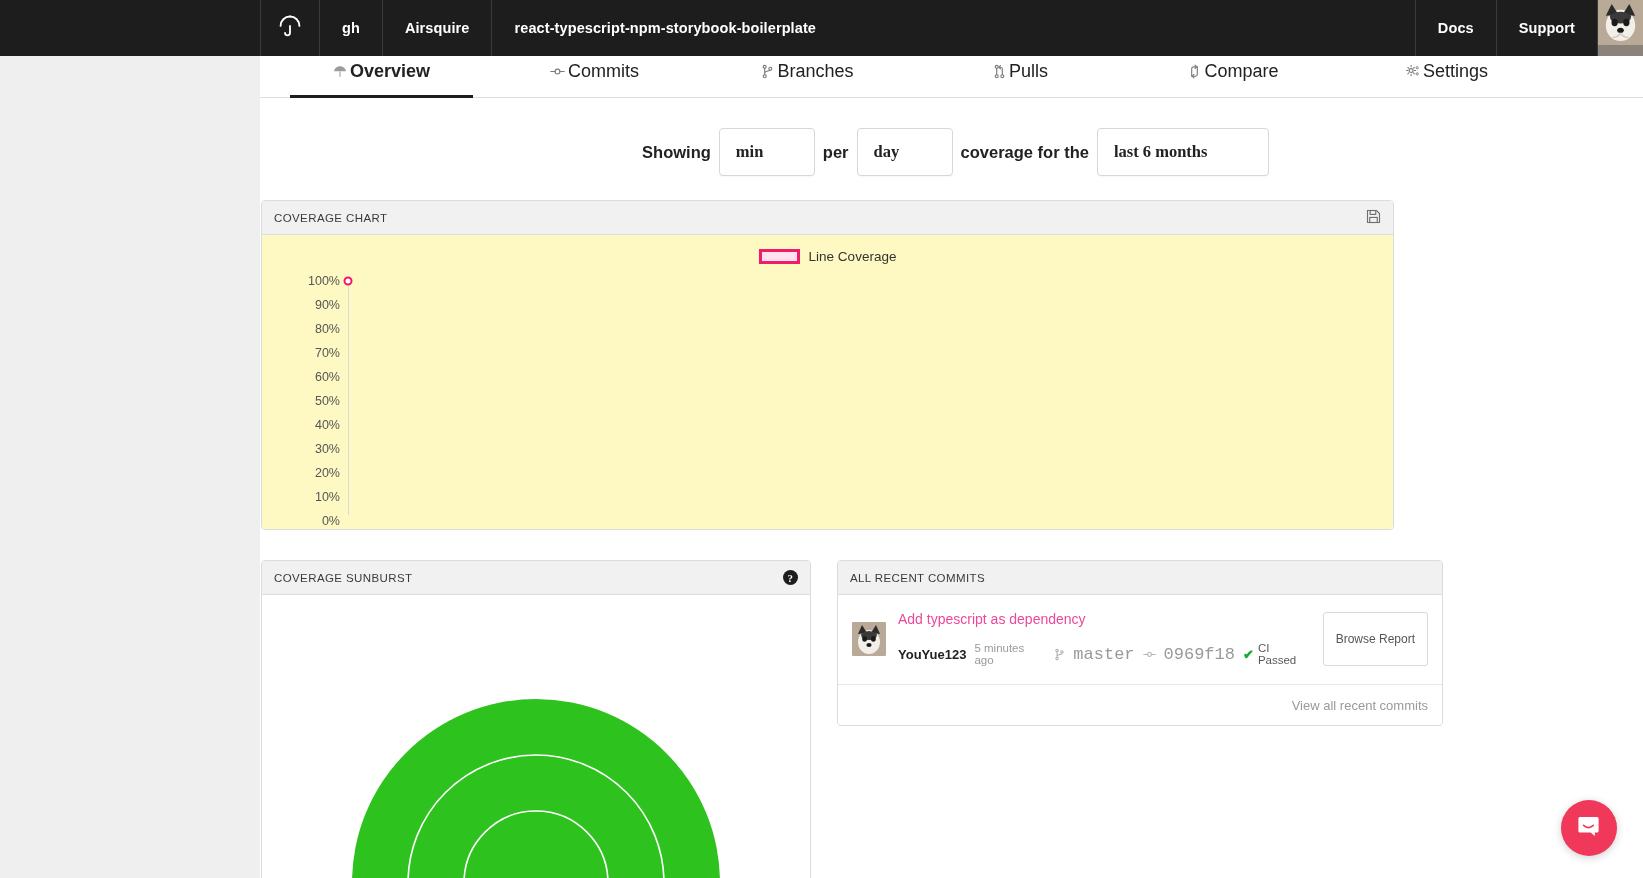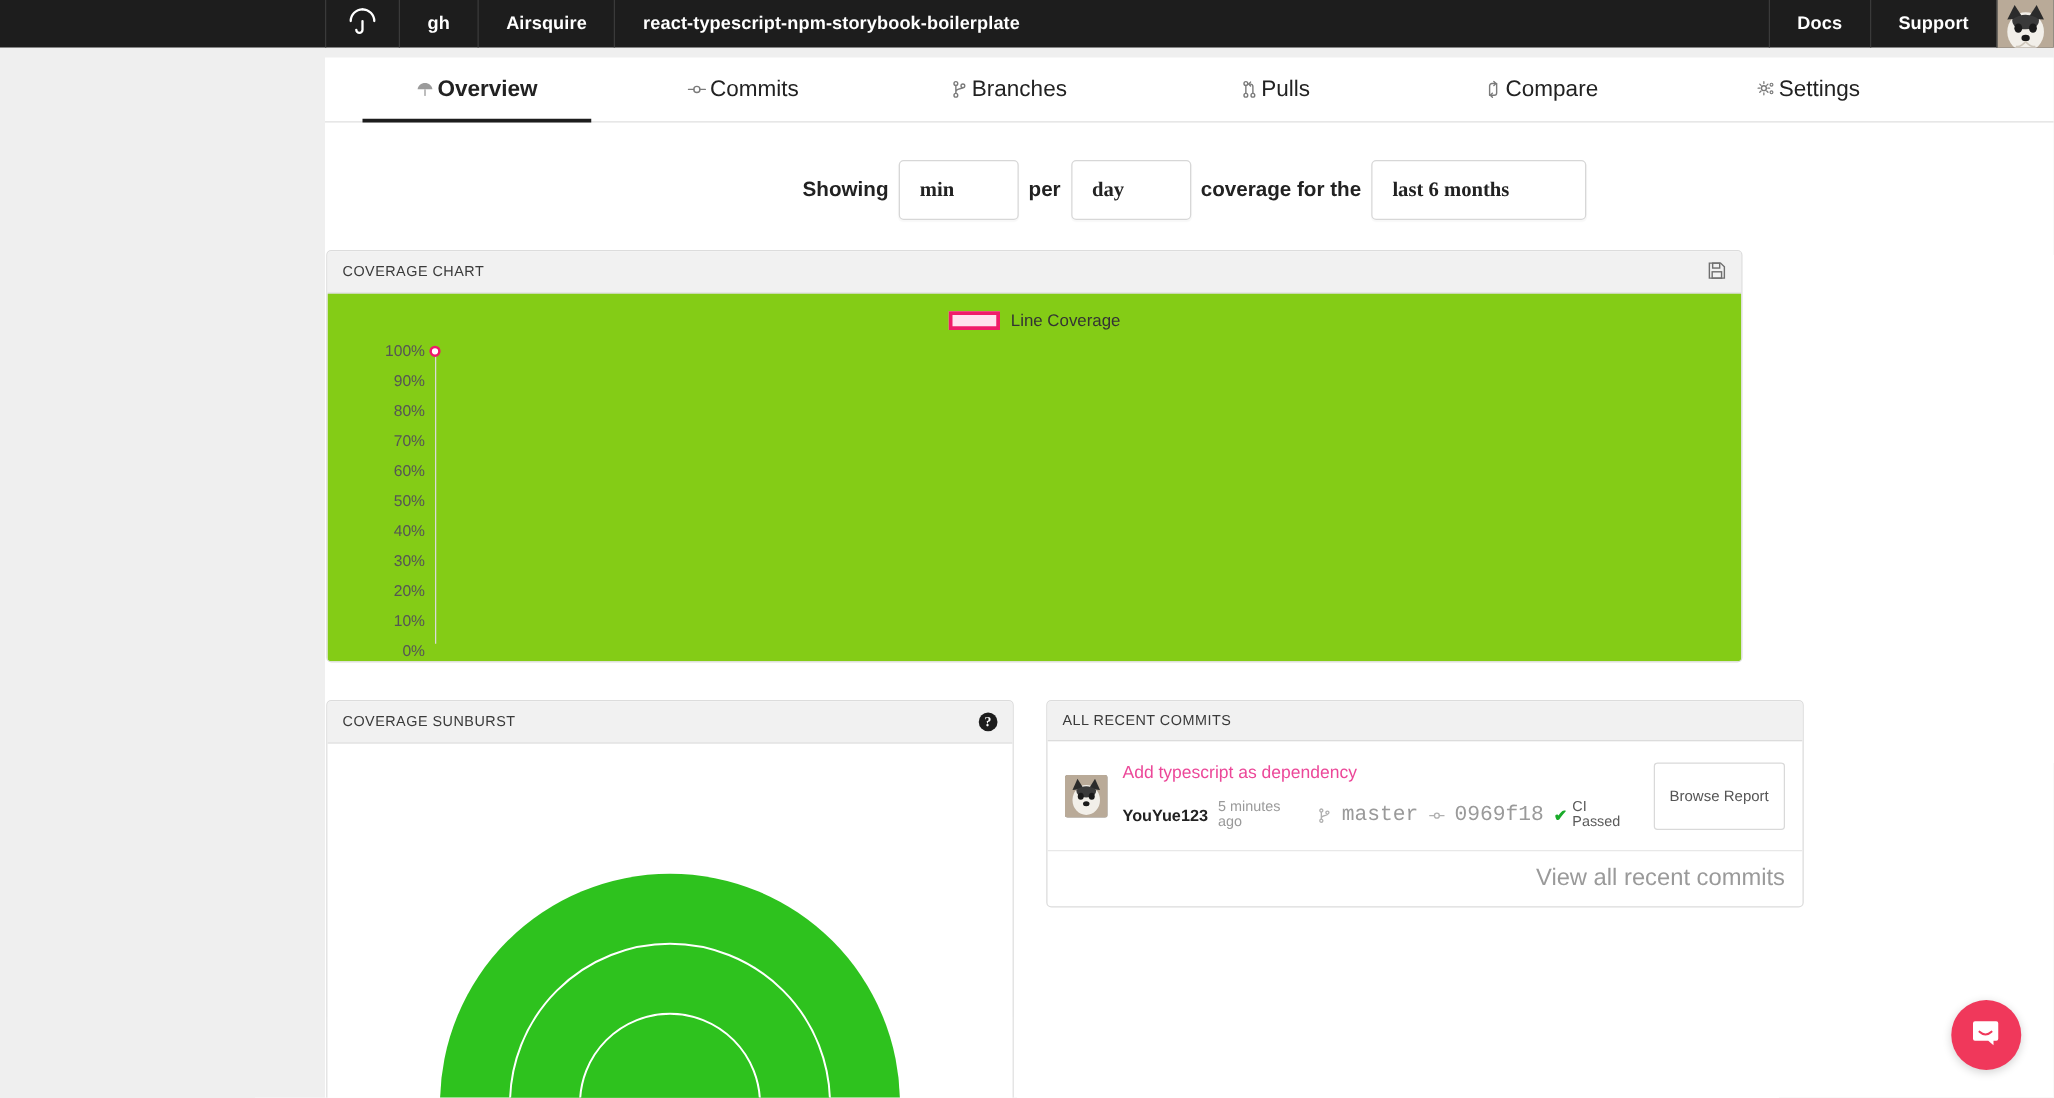--- a/index.html
+++ b/index.html
@@ -6,21 +6,21 @@
   html, body {
     width: 1643px; height: 878px;
     font-family: "Liberation Sans", sans-serif;
     background: #efefef;
     overflow: hidden;
   }
   body { position: relative; }
 
   
   .topnav {
-    height: 38px; background: #1d1d1d;
+    height: 56px; background: #1d1d1d;
     display: flex; align-items: stretch;
     position: relative; z-index: 5;
   }
   .nav-spacer { flex: 0 0 260px; }
   .nav-item {
     display: flex; align-items: center; padding: 0 22px;
     color: #fff; font-size: 14.5px; font-weight: bold;
     border-left: 1px solid #3a3a3a;
     white-space: nowrap; letter-spacing: .1px;
   }
@@ -83,21 +83,21 @@
   }
   .panel-head {
     background: #f1f1f1; border-bottom: 1px solid #dcdcdc;
     height: 34px; display: flex; align-items: center;
     padding: 0 12px; font-size: 11.5px; letter-spacing: .4px;
     color: #3a3a3a; font-weight: normal;
   }
   .panel-head .spacer { flex: 1; }
 
   .chart-panel { margin: 0 20px 0 1px; width: 1133px; }
-  .chart-body { height: 294px; position: relative; background: #84cc16; }
+  .chart-body { height: 294px; position: relative; background: #fef9c3; }
 
   .legend {
     position: absolute; top: 14px; left: 0; right: 0;
     display: flex; align-items: center; justify-content: center; gap: 9px;
   }
   .legend-swatch {
     width: 41px; height: 15px; background: #ffe2ed;
     border: 3px solid #f01c69;
   }
   .legend-label { font-size: 13.5px; color: #333; }
@@ -146,21 +146,21 @@
   .ci-check { color: #1aab2a; font-weight: bold; font-size: 13px; }
   .browse-btn {
     border: 1px solid #d9d9d9; border-radius: 3px; background: #fff;
     padding: 19px 12px; font-size: 12px; color: #555; cursor: pointer;
     white-space: nowrap;
   }
   .commits-foot {
     margin-top: auto; border-top: 1px solid #e8e8e8;
     padding: 11px 14px; text-align: right;
   }
-  .commits-foot a { color: #9a9a9a; font-size: 19px; text-decoration: none; cursor: pointer; }
+  .commits-foot a { color: #9a9a9a; font-size: 13px; text-decoration: none; cursor: pointer; }
 
   .help-ic {
     width: 15px; height: 15px; border-radius: 50%; background: #1d1d1d;
     color: #fff; font-size: 11px; font-weight: bold;
     display: flex; align-items: center; justify-content: center;
     cursor: pointer; font-family: "Liberation Serif", serif;
   }
 
   
   .intercom {

